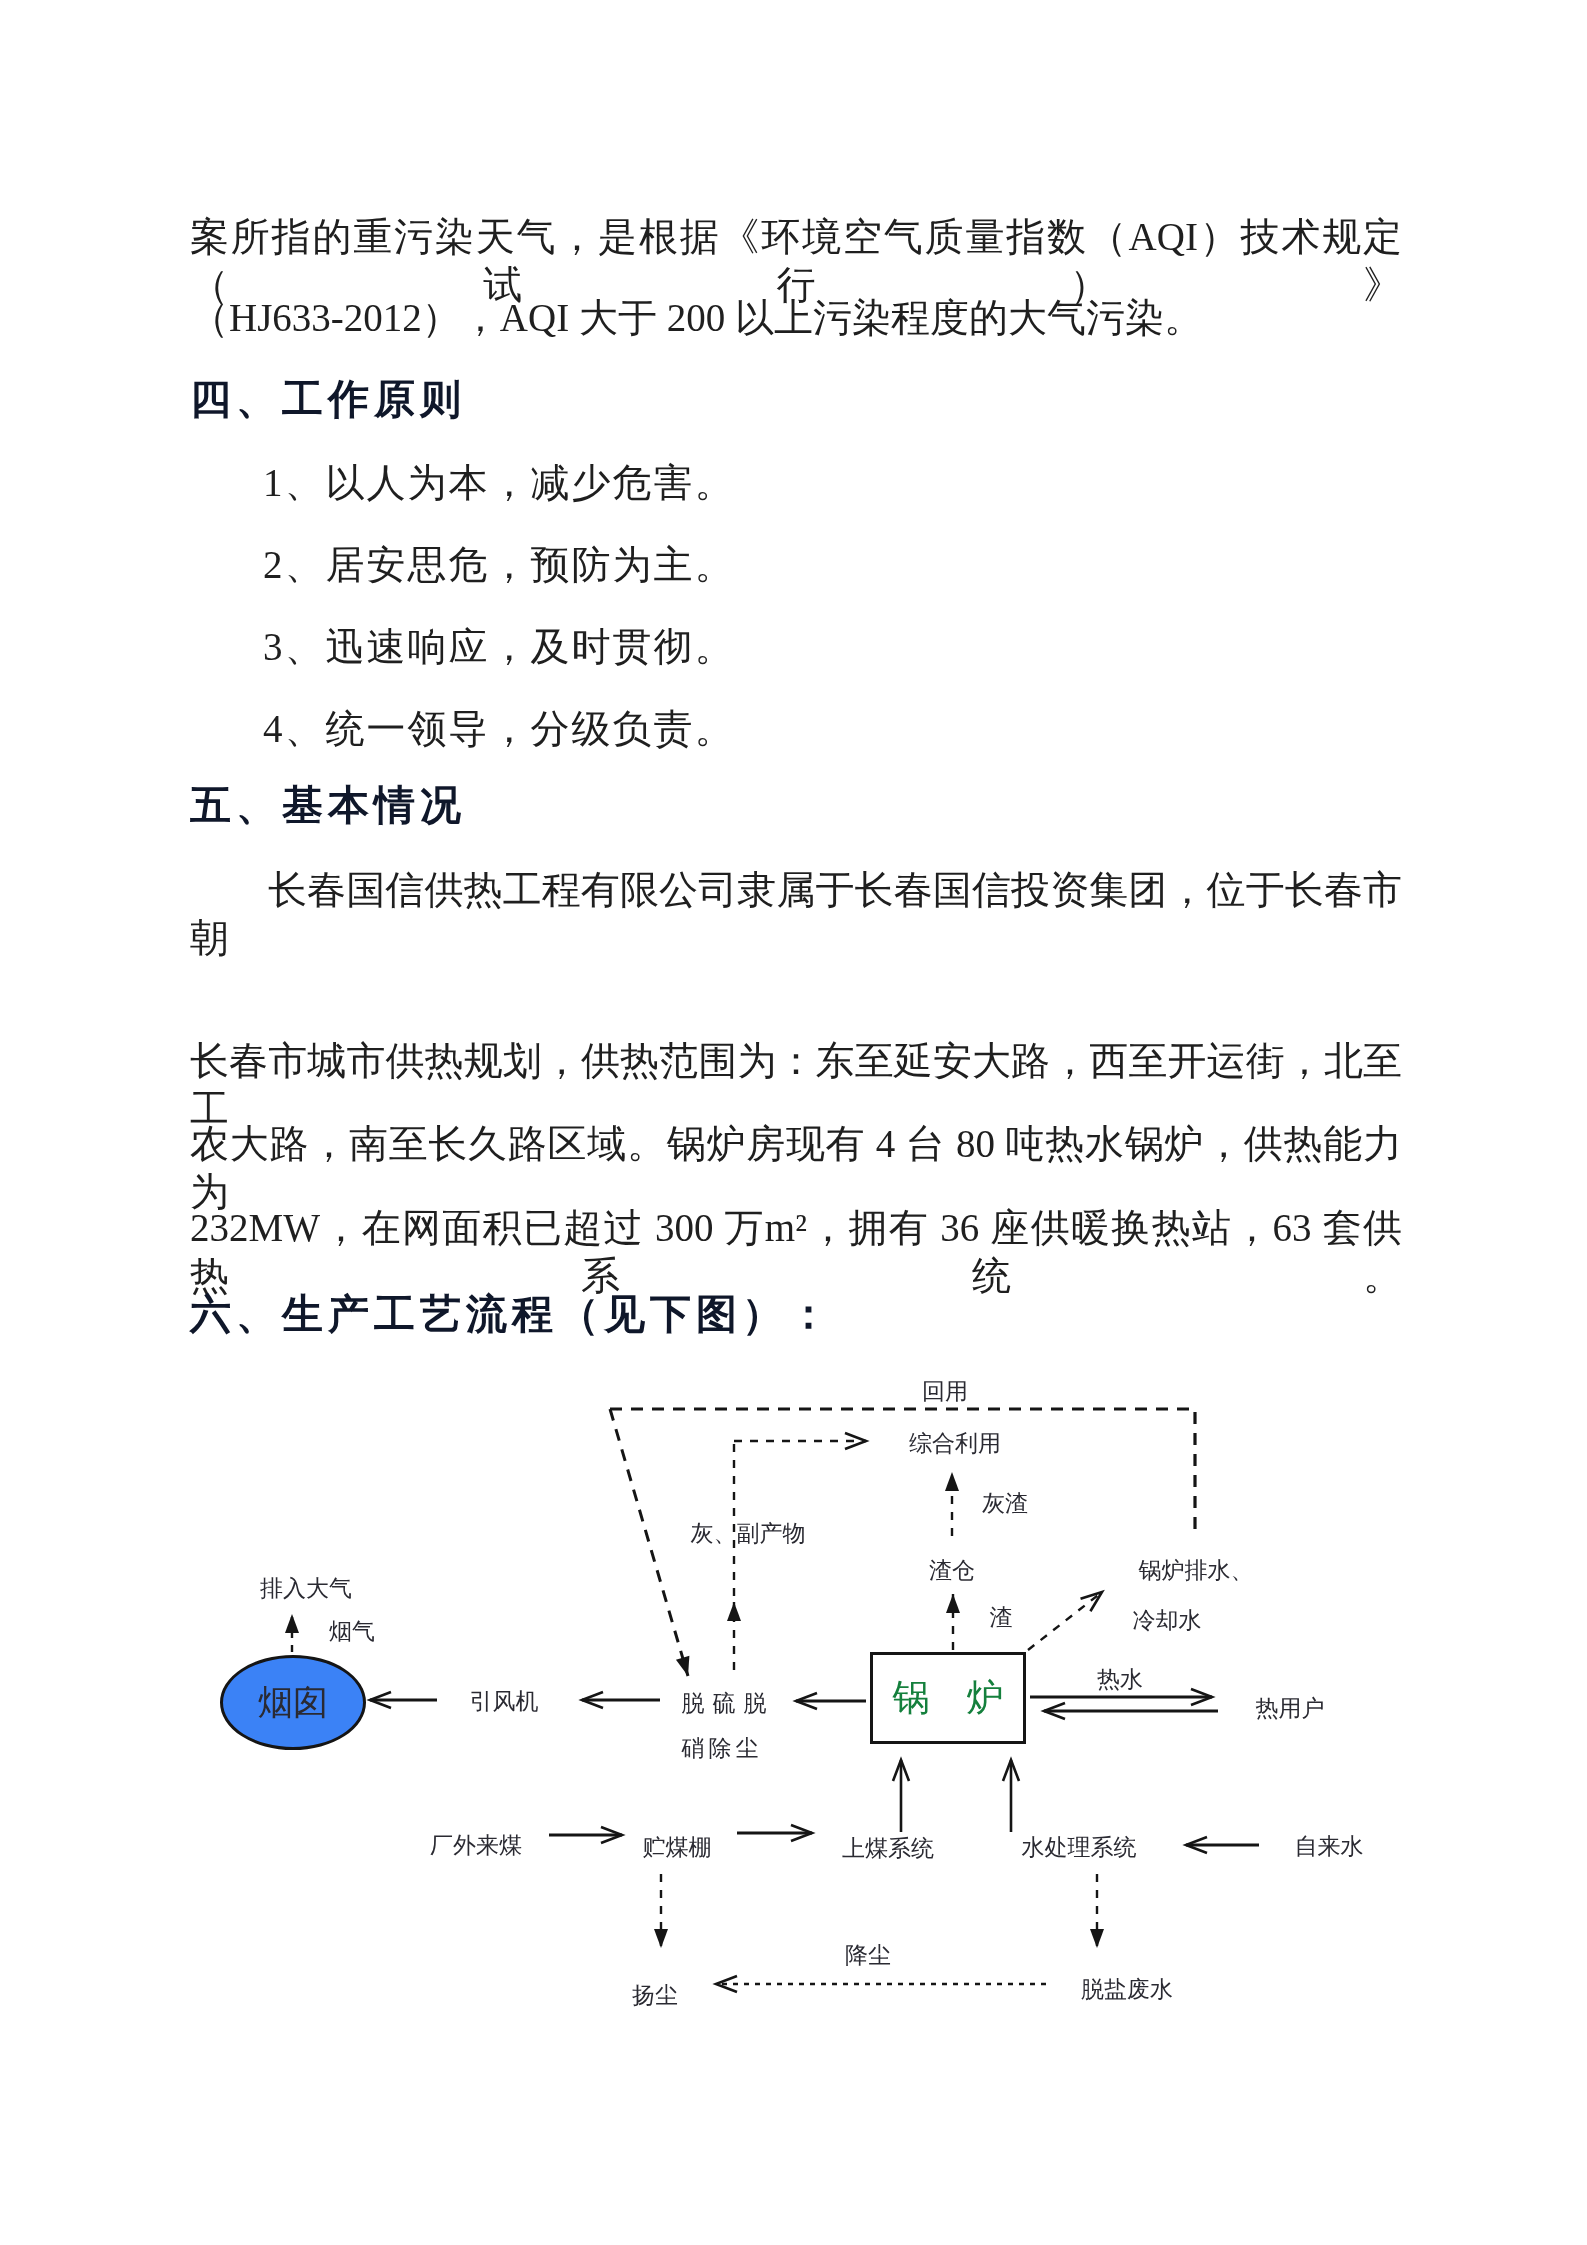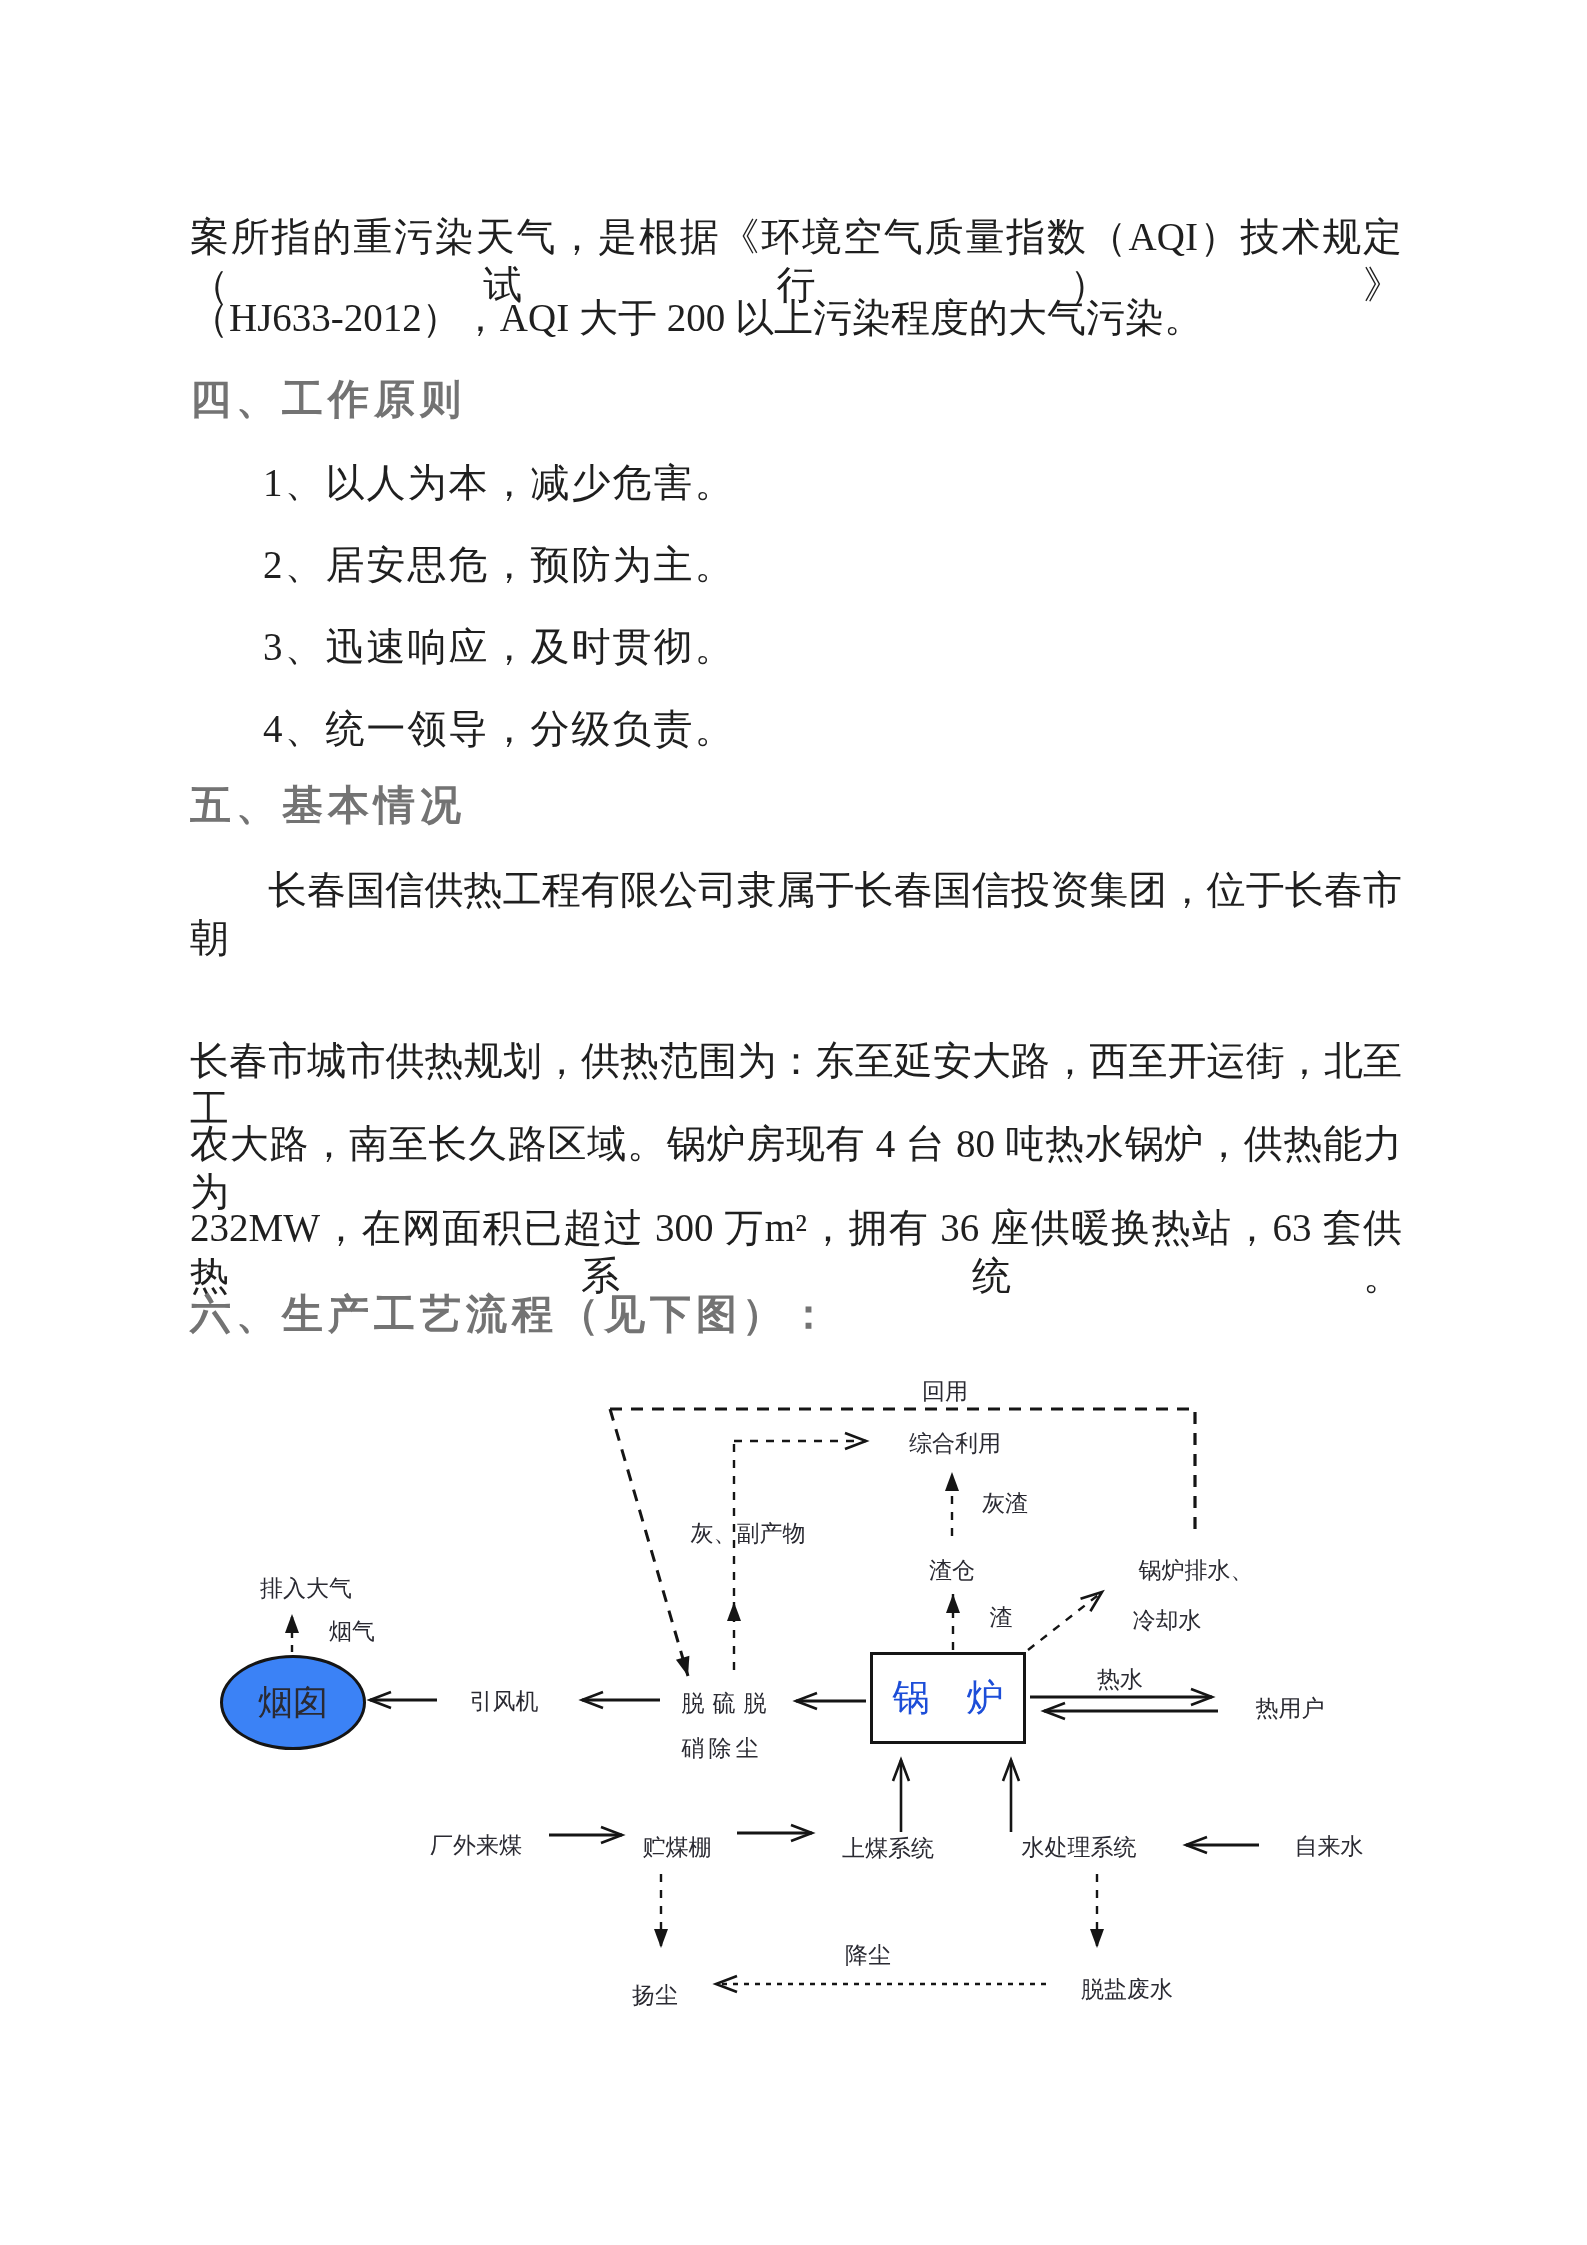--- a/index.html
+++ b/index.html
@@ -12,38 +12,38 @@
     padding-left:43px;
   }
   .line{
     position:absolute;
     left:190px;width:1212px;
     font-size:39px;line-height:48px;
     color:#1f1f1f;
     white-space:nowrap;
   }
   .just{white-space:normal;text-align:justify;text-align-last:justify;}
-  .heading{font-weight:bold;font-size:41px;letter-spacing:5px;color:#737373;}
+  .heading{font-weight:bold;font-size:41px;letter-spacing:5px;color:#0f172a;}
   .item{padding-left:73px;letter-spacing:2px;}
   .indent{text-indent:78px;}
   
   .diagram{position:absolute;left:0;top:0;width:1587px;height:2245px;}
   .diagram svg{position:absolute;left:0;top:0;}
   .dlabel{
     position:absolute;transform:translate(-50%,-50%);
     font-size:23px;color:#2a2a32;white-space:nowrap;
     font-family:"Liberation Serif","DejaVu Serif",serif;
   }
   .sp8{letter-spacing:8px;}
   .sp4{letter-spacing:4px;}
   .boiler-box{
     position:absolute;left:870px;top:1652px;width:156px;height:92px;
     border:3px solid #151515;box-sizing:border-box;
     display:flex;align-items:center;justify-content:center;
-    font-size:37px;color:#1d4ed8;background:#fff;
+    font-size:37px;color:#15803d;background:#fff;
   }
   .chimney{
     position:absolute;left:220px;top:1655px;width:146px;height:95px;
     border:3px solid #151515;border-radius:50%;box-sizing:border-box;
     display:flex;align-items:center;justify-content:center;
     font-size:35px;color:#2a2a32;background:#3b82f6;
   }
 </style>
 </head>
 <body>

